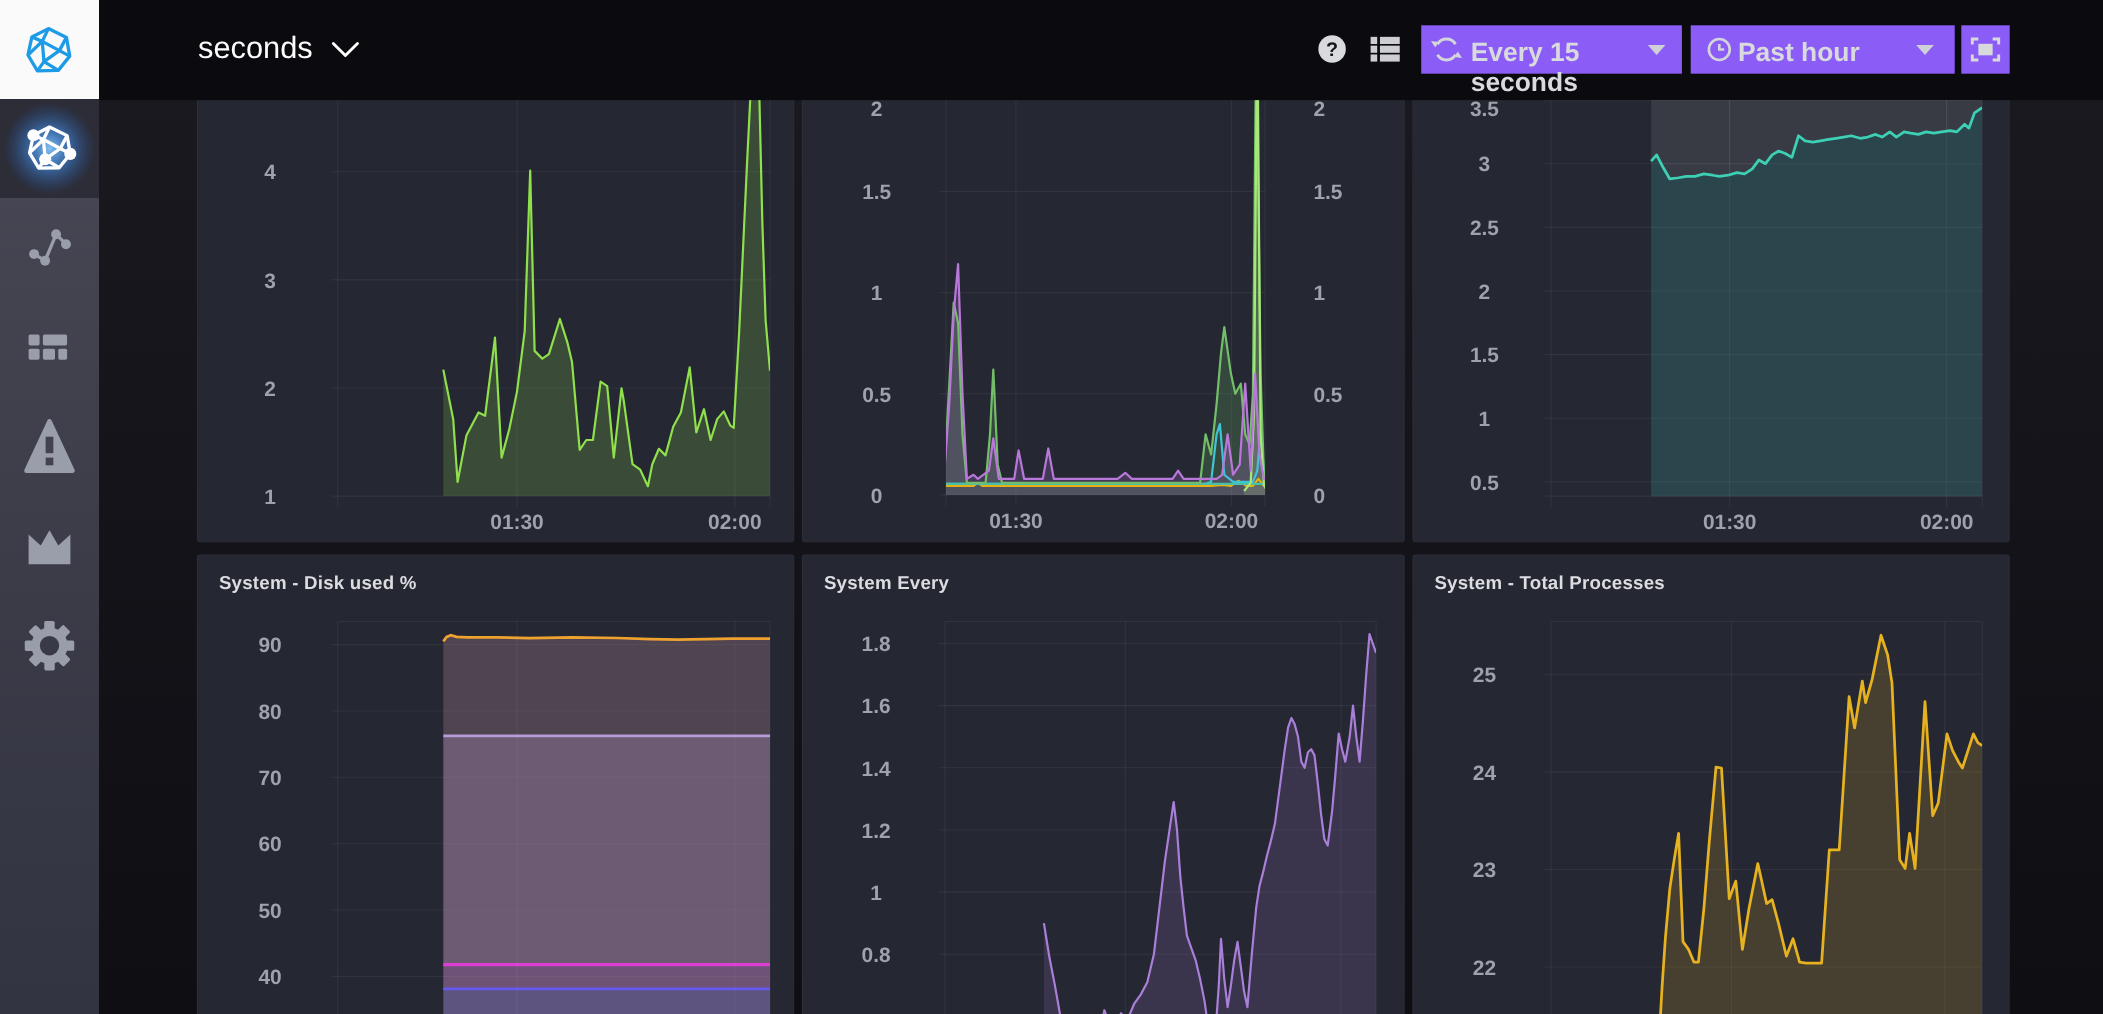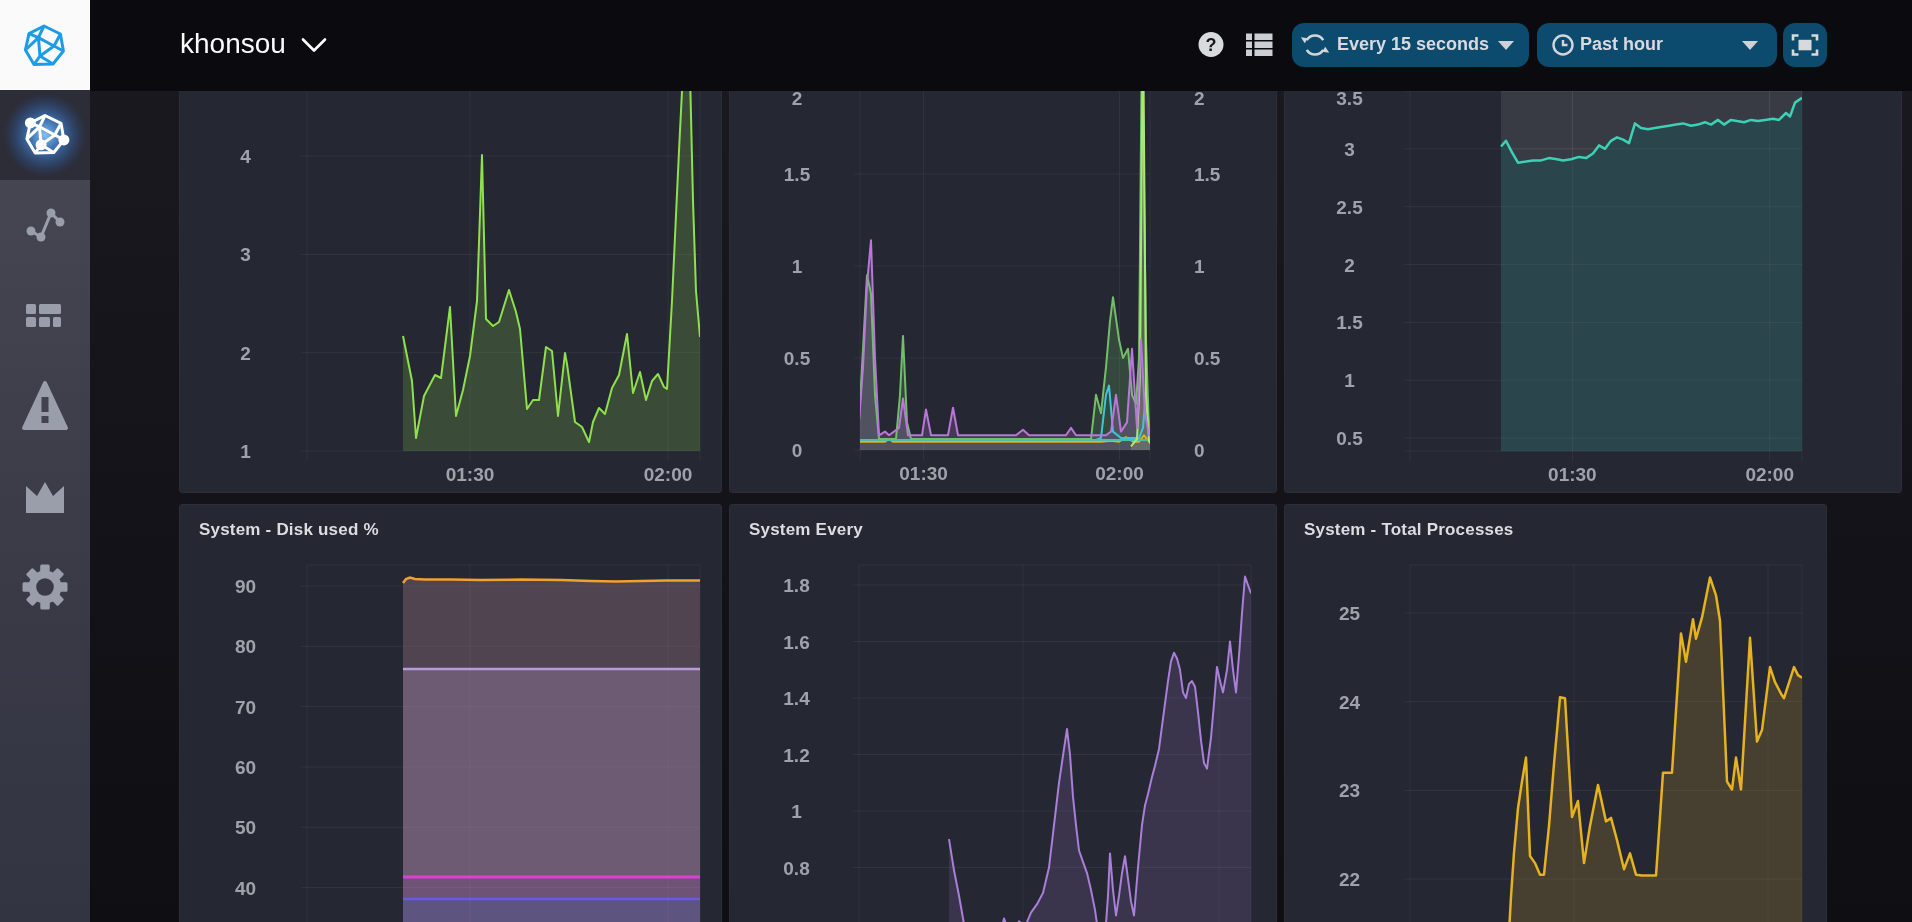--- a/index.html
+++ b/index.html
@@ -1,21 +1,21 @@
 <!DOCTYPE html>
 <html><head><meta charset="utf-8"><style>
 * { margin:0; padding:0; box-sizing:border-box; }
 html,body { width:1912px; height:922px; overflow:hidden; background:#121116; font-family:"Liberation Sans",sans-serif; }
 #page { position:relative; width:1912px; height:922px; background:linear-gradient(180deg,#1b1a21 0%,#141319 55%,#0f0e13 100%); }
 .panel { position:absolute; background:#252732; border:1px solid #2c2d37; border-radius:3px; }
 .ptitle { position:absolute; left:19px; top:15px; font-size:17px; font-weight:bold; color:#dcdde1; letter-spacing:0.2px; z-index:2;text-align:center;}
 .al { font-size:19px; font-weight:bold; fill:#9fa2ab; font-family:"Liberation Sans",sans-serif; }
 #topbar { position:absolute; left:90px; top:0; width:1822px; height:91px; background:#0b0a0f; z-index:10; }
 #tb-title { position:absolute; left:90px; top:28px; font-size:28px; color:#fcfcfd; }
-.tbtn { position:absolute; background:#0c4a6e; border-radius:12px; color:#d9dade; font-weight:bold; font-size:18px; }
+.tbtn { position:absolute; background:#8b5cf6; border-radius:0; color:#d9dade; font-weight:bold; font-size:24px; }
 #sidebar { position:absolute; left:0; top:0; width:90px; height:922px; background:linear-gradient(180deg,#4a4b58 0%,#42434f 30%,#3a3b47 60%,#323441 100%); z-index:20; }
 #sb-logo { position:absolute; left:0; top:0; width:90px; height:90px; background:#fafafb; }
 #sb-active { position:absolute; left:0; top:90px; width:90px; height:90px; background:#2c2d37; }
 </style></head><body>
 <div id="page">
     <div class="panel" style="left:179px;top:28px;width:543px;height:465px">
       <svg width="543" height="465" viewBox="0 0 543 465" style="position:absolute;left:0;top:0">
         <clipPath id="cp1">
           <rect x="127.0" y="60.0" width="393.0" height="364.0"></rect>
         </clipPath>
@@ -90,21 +90,21 @@
           <path d="M128.0,406.3 L133.0,338.2 L137.0,255.4 L141.0,211.2 L145.0,329.0 L149.0,406.3 L155.0,402.6 L159.0,406.3 L169.0,398.9 L173.0,369.5 L178.0,406.3 L183.0,406.3 L192.0,406.3 L196.0,380.5 L201.0,406.3 L209.0,406.3 L218.0,406.3 L223.0,378.7 L228.0,406.3 L236.0,406.3 L246.0,406.3 L256.0,406.3 L266.0,406.3 L271.0,406.3 L279.0,406.3 L286.0,406.3 L293.0,400.8 L299.0,406.3 L306.0,406.3 L313.0,406.3 L321.0,406.3 L329.0,406.3 L336.0,406.3 L341.0,398.9 L346.0,406.3 L351.0,406.3 L359.0,406.3 L366.0,406.3 L371.0,406.3 L376.0,406.3 L381.0,402.6 L386.0,365.8 L391.0,402.6 L397.0,393.4 L402.0,319.8 L407.0,398.9 L411.0,310.6 L415.0,384.2 L419.0,406.3 L421.0,406.3 L421.0,421.0 L128.0,421.0 Z" fill="#b877d9" fill-opacity="0.22"></path>
           <path d="M128.0,412.7 L155.0,412.7 L159.0,410.0 L163.0,412.7 L271.0,412.7 L371.0,412.7 L381.0,411.8 L389.0,412.7 L396.0,408.1 L403.0,412.7 L409.0,412.7 L414.0,406.3 L419.0,412.7 L421.0,412.7" fill="none" stroke="#e5b010" stroke-width="2" stroke-linejoin="round"></path>
           <path d="M128.0,410.9 L366.0,410.9 L371.0,409.0 L376.0,365.8 L379.0,356.6 L383.0,402.6 L391.0,409.0 L403.0,409.0 L409.0,409.0 L413.0,398.9 L416.0,362.1 L419.0,398.9 L421.0,409.0" fill="none" stroke="#40c4d8" stroke-width="2" stroke-linejoin="round"></path>
           <path d="M128.0,410.9 L421.0,410.9" fill="none" stroke="#4bc0a9" stroke-width="2" stroke-linejoin="round"></path>
           <path d="M128.0,410.0 L133.0,319.8 L137.0,246.2 L141.0,264.6 L145.0,365.8 L149.0,410.0 L155.0,410.0 L166.0,410.0 L170.0,365.8 L173.0,306.9 L177.0,393.4 L181.0,410.0 L191.0,410.0 L201.0,410.0 L216.0,410.0 L231.0,410.0 L251.0,410.0 L271.0,410.0 L291.0,410.0 L316.0,410.0 L331.0,410.0 L351.0,410.0 L361.0,410.0 L366.0,365.8 L371.0,384.2 L376.0,338.2 L380.0,292.2 L383.0,268.3 L389.0,310.6 L393.0,329.0 L398.0,319.8 L402.0,365.8 L406.0,375.0 L409.0,329.0 L412.0,-2.2 L416.0,310.6 L419.0,402.6 L421.0,410.0" fill="none" stroke="#73bf69" stroke-width="2" stroke-linejoin="round"></path>
           <path d="M401.0,417.3 L407.0,410.0 L410.0,347.4 L413.0,-20.6 L416.0,365.8 L419.0,411.8 L421.0,415.5" fill="none" stroke="#a8e87a" stroke-width="2" stroke-linejoin="round"></path>
           <path d="M128.0,406.3 L133.0,338.2 L137.0,255.4 L141.0,211.2 L145.0,329.0 L149.0,406.3 L155.0,402.6 L159.0,406.3 L169.0,398.9 L173.0,369.5 L178.0,406.3 L183.0,406.3 L192.0,406.3 L196.0,380.5 L201.0,406.3 L209.0,406.3 L218.0,406.3 L223.0,378.7 L228.0,406.3 L236.0,406.3 L246.0,406.3 L256.0,406.3 L266.0,406.3 L271.0,406.3 L279.0,406.3 L286.0,406.3 L293.0,400.8 L299.0,406.3 L306.0,406.3 L313.0,406.3 L321.0,406.3 L329.0,406.3 L336.0,406.3 L341.0,398.9 L346.0,406.3 L351.0,406.3 L359.0,406.3 L366.0,406.3 L371.0,406.3 L376.0,406.3 L381.0,402.6 L386.0,365.8 L391.0,402.6 L397.0,393.4 L402.0,319.8 L407.0,398.9 L411.0,310.6 L415.0,384.2 L419.0,406.3 L421.0,406.3" fill="none" stroke="#b877d9" stroke-width="2" stroke-linejoin="round"></path>
         </g>
       </svg>
     </div>
-    <div class="panel" style="left:1284px;top:28px;width:618px;height:465px">
+    <div class="panel" style="left:1284px;top:28px;width:543px;height:465px">
       <svg width="543" height="465" viewBox="0 0 543 465" style="position:absolute;left:0;top:0">
         <clipPath id="cp3">
           <rect x="125.0" y="60.0" width="392.0" height="364.0"></rect>
         </clipPath>
         <line x1="125.0" y1="60.0" x2="517.0" y2="60.0" stroke="rgba(255,255,255,0.06)" stroke-width="1"></line>
         <line x1="125.0" y1="62.0" x2="517.0" y2="62.0" stroke="rgba(255,255,255,0.06)" stroke-width="1"></line>
         <line x1="119.0" y1="62.0" x2="125.0" y2="62.0" stroke="rgba(255,255,255,0.06)" stroke-width="1"></line>
         <line x1="125.0" y1="119.8" x2="517.0" y2="119.8" stroke="rgba(255,255,255,0.06)" stroke-width="1"></line>
         <line x1="119.0" y1="119.8" x2="125.0" y2="119.8" stroke="rgba(255,255,255,0.06)" stroke-width="1"></line>
         <line x1="125.0" y1="177.7" x2="517.0" y2="177.7" stroke="rgba(255,255,255,0.06)" stroke-width="1"></line>
@@ -260,21 +260,21 @@
         <text x="64.5" y="203.7" text-anchor="middle" class="al">24</text>
         <text x="64.5" y="292.4" text-anchor="middle" class="al">23</text>
         <text x="64.5" y="381.1" text-anchor="middle" class="al">22</text>
         <g clip-path="url(#cp6)">
           <path d="M223.0,445.1 L226.0,391.8 L229.0,347.5 L233.0,303.1 L237.0,276.5 L241.0,252.6 L245.0,351.0 L250.0,358.1 L255.0,369.7 L259.0,369.7 L264.0,320.9 L269.0,258.8 L275.0,192.3 L280.0,193.2 L287.0,312.0 L293.0,296.0 L299.0,358.1 L305.0,320.9 L313.0,280.1 L316.0,293.4 L321.0,316.4 L326.0,312.9 L332.0,335.1 L339.0,364.3 L345.0,348.4 L351.0,369.7 L357.0,370.6 L371.0,370.6 L378.0,267.7 L387.0,267.7 L396.0,128.4 L401.0,156.8 L408.0,114.2 L411.0,133.7 L417.0,112.4 L425.0,72.5 L431.0,90.3 L435.0,116.0 L442.0,276.5 L447.0,284.5 L451.0,252.6 L456.0,284.5 L465.0,132.8 L472.0,236.6 L477.0,225.1 L485.0,162.1 L490.0,177.2 L496.0,188.7 L499.0,193.2 L509.0,162.1 L513.0,170.1 L517.0,172.8 L517.0,423.0 L223.0,423.0 Z" fill="#e6b220" fill-opacity="0.18"></path>
           <path d="M223.0,445.1 L226.0,391.8 L229.0,347.5 L233.0,303.1 L237.0,276.5 L241.0,252.6 L245.0,351.0 L250.0,358.1 L255.0,369.7 L259.0,369.7 L264.0,320.9 L269.0,258.8 L275.0,192.3 L280.0,193.2 L287.0,312.0 L293.0,296.0 L299.0,358.1 L305.0,320.9 L313.0,280.1 L316.0,293.4 L321.0,316.4 L326.0,312.9 L332.0,335.1 L339.0,364.3 L345.0,348.4 L351.0,369.7 L357.0,370.6 L371.0,370.6 L378.0,267.7 L387.0,267.7 L396.0,128.4 L401.0,156.8 L408.0,114.2 L411.0,133.7 L417.0,112.4 L425.0,72.5 L431.0,90.3 L435.0,116.0 L442.0,276.5 L447.0,284.5 L451.0,252.6 L456.0,284.5 L465.0,132.8 L472.0,236.6 L477.0,225.1 L485.0,162.1 L490.0,177.2 L496.0,188.7 L499.0,193.2 L509.0,162.1 L513.0,170.1 L517.0,172.8" fill="none" stroke="#e6b220" stroke-width="2.5" stroke-linejoin="round"></path>
         </g>
       </svg>
     </div>
     <div id="topbar">
-      <div id="tb-title">khonsou</div>
+      <div id="tb-title">seconds</div>
       <div class="tbtn" style="left:1202px;top:23px;width:237px;height:44px;">
         <span style="position:absolute;left:45px;top:11px">Every 15 seconds</span>
       </div>
       <div class="tbtn" style="left:1447px;top:23px;width:240px;height:44px;">
         <span style="position:absolute;left:43px;top:11px">Past hour</span>
       </div>
       <div class="tbtn" style="left:1693px;top:23px;width:44px;height:44px;"></div>
       <svg width="1822" height="91" viewBox="0 0 1822 91" style="position:absolute;left:0;top:0">
         <path d="M213.0,39.5 L224.0,50.5 L235.0,39.5" stroke="#ffffff" stroke-width="2.6" fill="none" stroke-linecap="round" stroke-linejoin="round"></path>
         <circle cx="1121.0" cy="44.5" r="12.5" fill="#d9dade"></circle>

